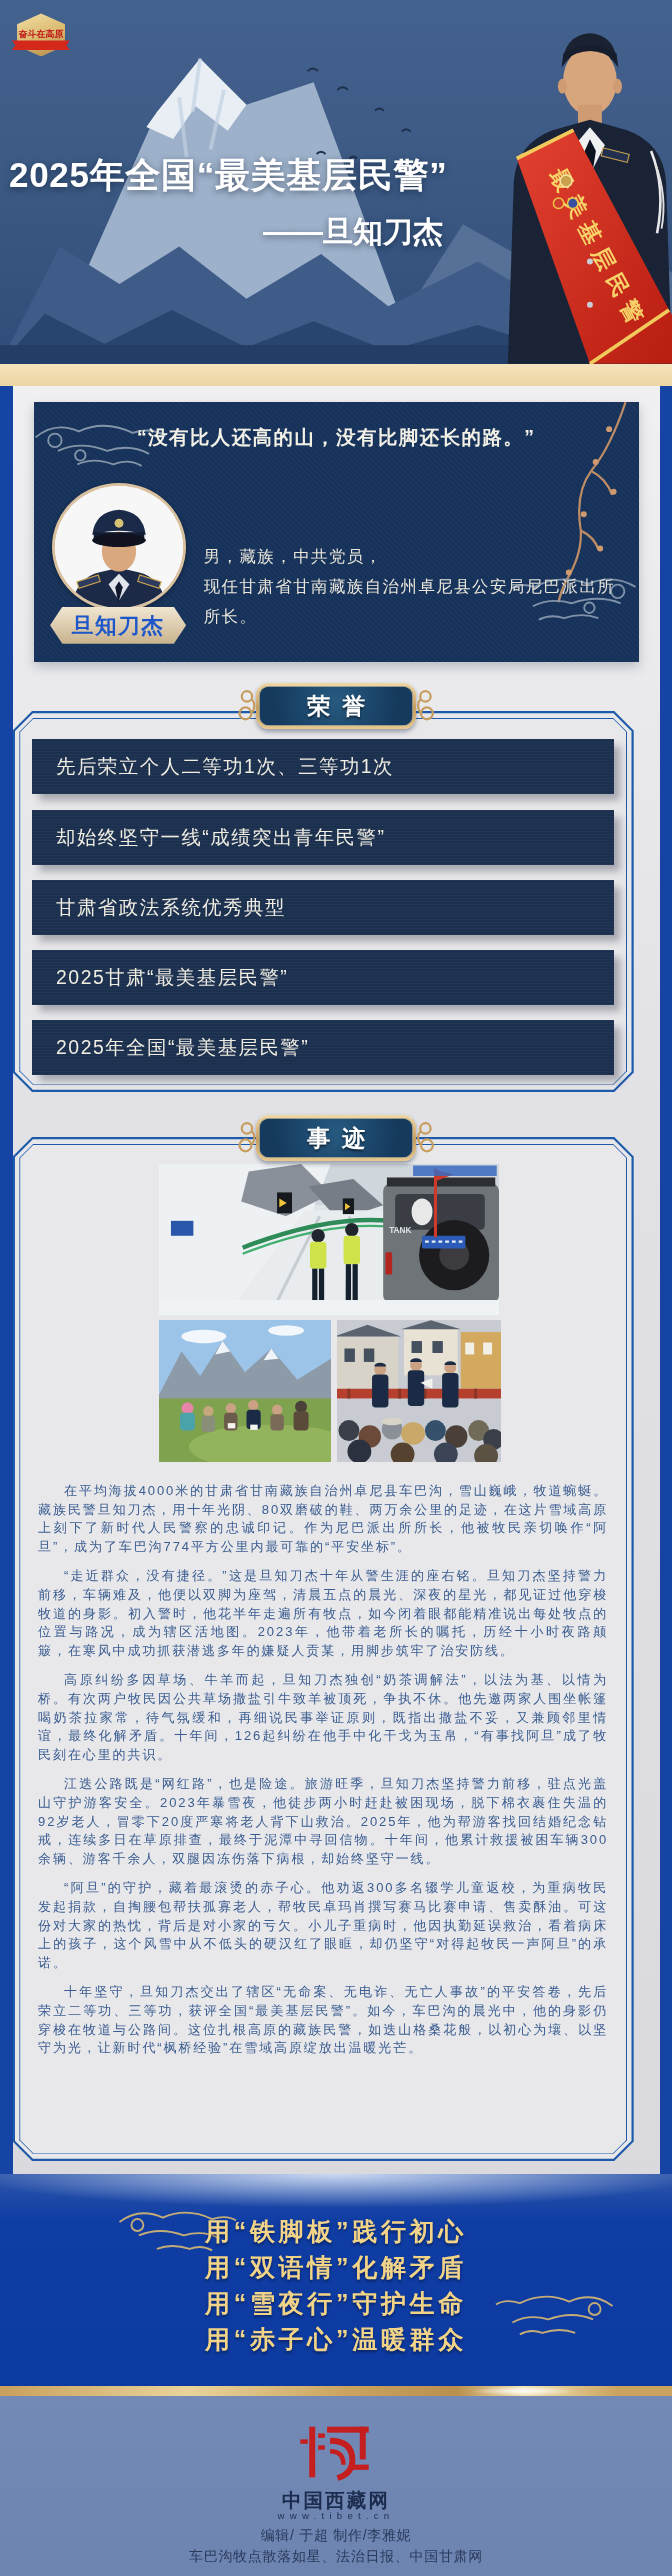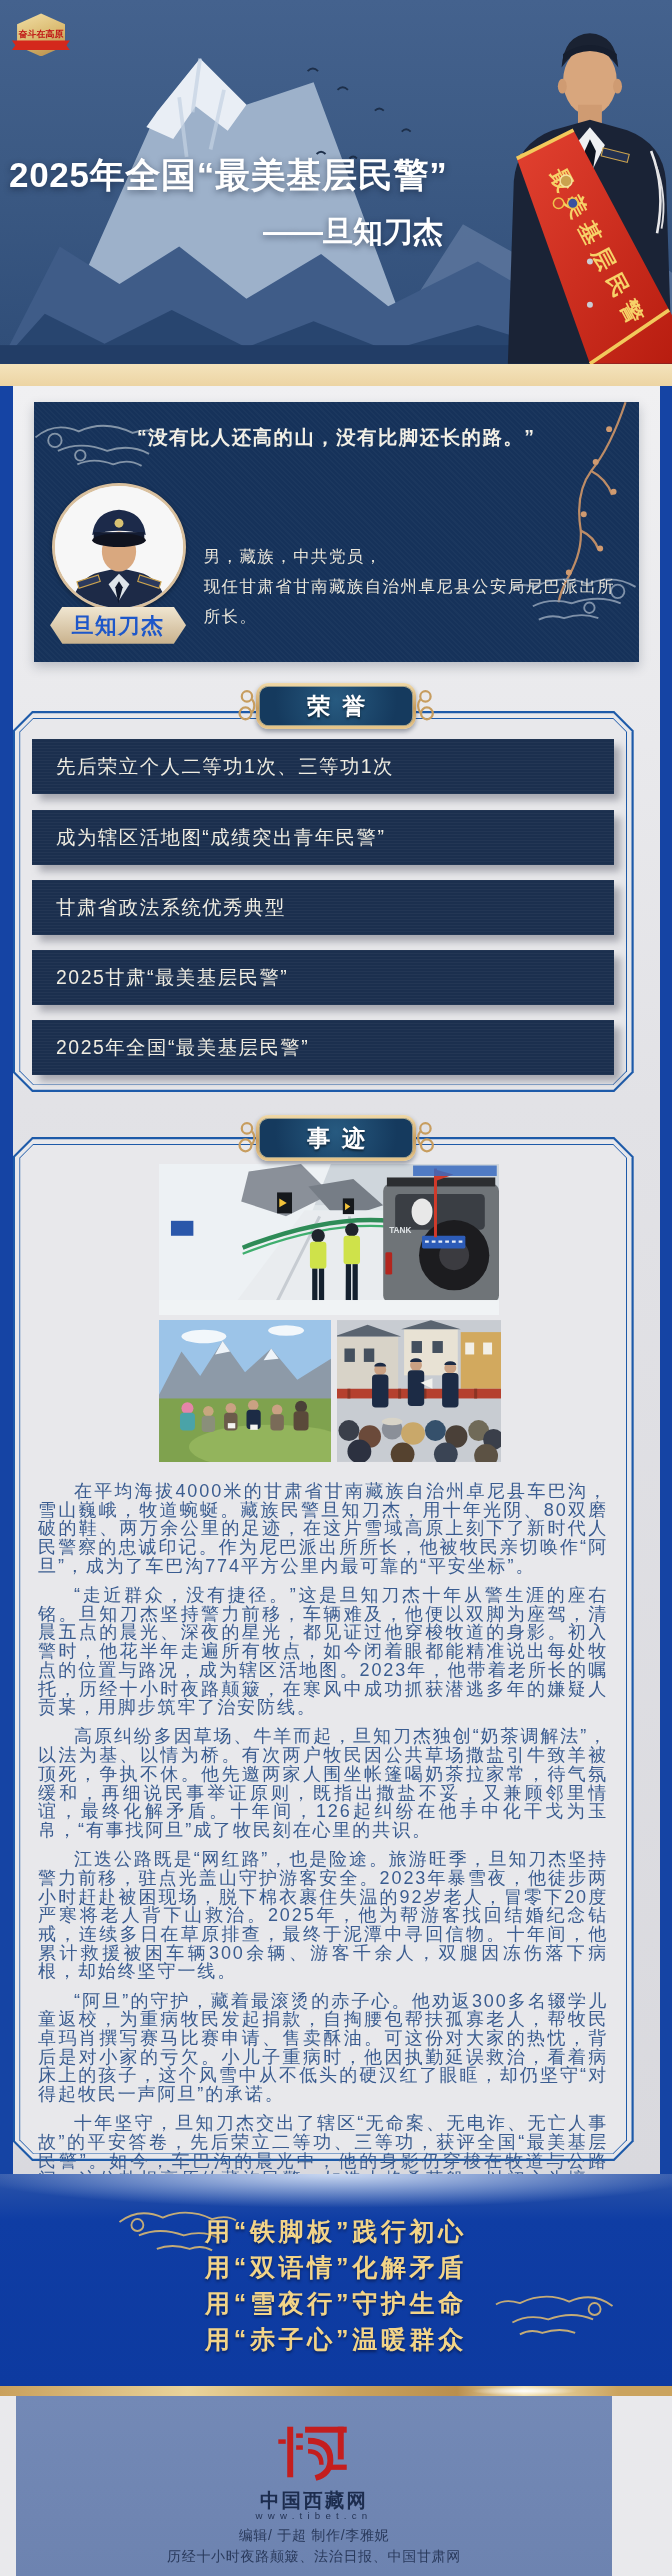--- a/index.html
+++ b/index.html
@@ -76,40 +76,40 @@
   .honor-bar{position:absolute;left:19.4px;width:582px;height:55px;
         background:
           repeating-linear-gradient(0deg,rgba(255,255,255,.035) 0 0.7px,rgba(0,0,0,0) 0.7px 3px),
           #1b2f4e;
         box-shadow:6.7px 6.7px 7.5px rgba(110,112,124,.55);
         display:flex;align-items:center;color:#f0ede2;font-size:19.4px;letter-spacing:1.5px;
         padding-left:24px;box-sizing:border-box;}
 
   .photo{position:absolute;overflow:hidden;background:#cfd4d9;}
   .deeds-text{position:absolute;left:25.4px;top:345px;width:570px;color:#3a5c90;
-        font-size:18px;line-height:18.7px;letter-spacing:1.9px;text-align:justify;}
+        font-size:13px;line-height:18.7px;letter-spacing:1.9px;text-align:justify;}
   .deeds-text p{margin:0 0 10.5px 0;text-indent:2em;}
   .deeds-text p:last-child{margin:0;}
 
   
   .bottom-blue{position:absolute;top:2174px;left:0;width:672px;height:212px;overflow:hidden;
         background:
           radial-gradient(ellipse 567px 52px at 50% 0,rgba(230,240,255,.85),rgba(230,240,255,0) 65%),
           linear-gradient(180deg,#2d55a9 0,#0f3da4 22%,#0d3aa0 100%);}
   .slogans{position:absolute;left:0;top:39px;width:100%;text-align:center;}
   .slogan{color:#f2d488;font-weight:bold;font-size:25px;letter-spacing:3.7px;line-height:36px;
         text-shadow:0 1.5px 3px rgba(0,0,20,.45);}
 
   .gold-band{position:absolute;top:2386px;left:0;width:672px;height:9.7px;
         background:linear-gradient(90deg,#c9a05c,#e9d49c 28%,#caa35e 52%,#b98f4e 68%,#f2e3b4 78%,#caa35e 92%);}
   .gold-band::after{content:"";position:absolute;inset:0;
         background:radial-gradient(ellipse 75px 6.7px at 78% 50%,rgba(255,255,255,.95),rgba(255,255,255,0) 70%);}
 
   
-  .footer{position:absolute;top:2396px;left:16px;width:596px;height:180px;
+  .footer{position:absolute;top:2396px;left:0;width:672px;height:180px;
         background:linear-gradient(180deg,#7389b6,#6d83b0);}
   .footer .logo{position:absolute;left:50%;top:27px;transform:translateX(-50%);}
   .site-name{position:absolute;left:0;top:91px;width:100%;text-align:center;
         color:#1c2c4e;font-weight:bold;font-size:19.4px;letter-spacing:2.2px;}
   .site-url{position:absolute;left:0;top:114px;width:100%;text-align:center;
         color:#253455;font-size:9.7px;letter-spacing:5.2px;}
   .credits{position:absolute;left:0;top:131px;width:100%;text-align:center;
         color:#2a3a5c;font-size:14px;letter-spacing:0.7px;}
   .source{position:absolute;left:0;top:152px;width:100%;text-align:center;
         color:#2a3a5c;font-size:14px;letter-spacing:0.7px;}
@@ -263,21 +263,21 @@
 
     <div class="frame" style="top:325px;height:381px;">
       <div class="l1"></div>
           <div class="l2"></div>
           <div class="l3"></div>
           <div class="l4"></div>
       <div class="honor-bar" style="top:28px;">
             <span>先后荣立个人二等功1次、三等功1次</span>
           </div>
       <div class="honor-bar" style="top:99px;">
-            <span>成为辖区活地图“成绩突出青年民警”</span>
+            <span>却始终坚守一线“成绩突出青年民警”</span>
           </div>
       <div class="honor-bar" style="top:169px;">
             <span>甘肃省政法系统优秀典型</span>
           </div>
       <div class="honor-bar" style="top:239px;">
             <span>2025甘肃“最美基层民警”</span>
           </div>
       <div class="honor-bar" style="top:309px;">
             <span>2025年全国“最美基层民警”</span>
           </div>
@@ -486,17 +486,17 @@
         <rect x="68" y="56" width="24" height="7"></rect>
       </g>
       <g stroke="#c41e1e" fill="none">
         <path d="M40 24 Q70 24 70 50 Q70 68 50 74" stroke-width="8"></path>
         <path d="M40 38 Q58 38 58 56" stroke-width="6"></path>
       </g>
     </svg>
     <div class="site-name">中国西藏网</div>
     <div class="site-url">www.tibet.cn</div>
     <div class="credits">编辑/ 于超 制作/李雅妮</div>
-    <div class="source">历经十小时夜路颠簸、法治日报、中国甘肃网</div>
+    <div class="source">车巴沟牧点散落如星、法治日报、中国甘肃网</div>
   </div>
 
 </div>
 
 
 </body></html>

